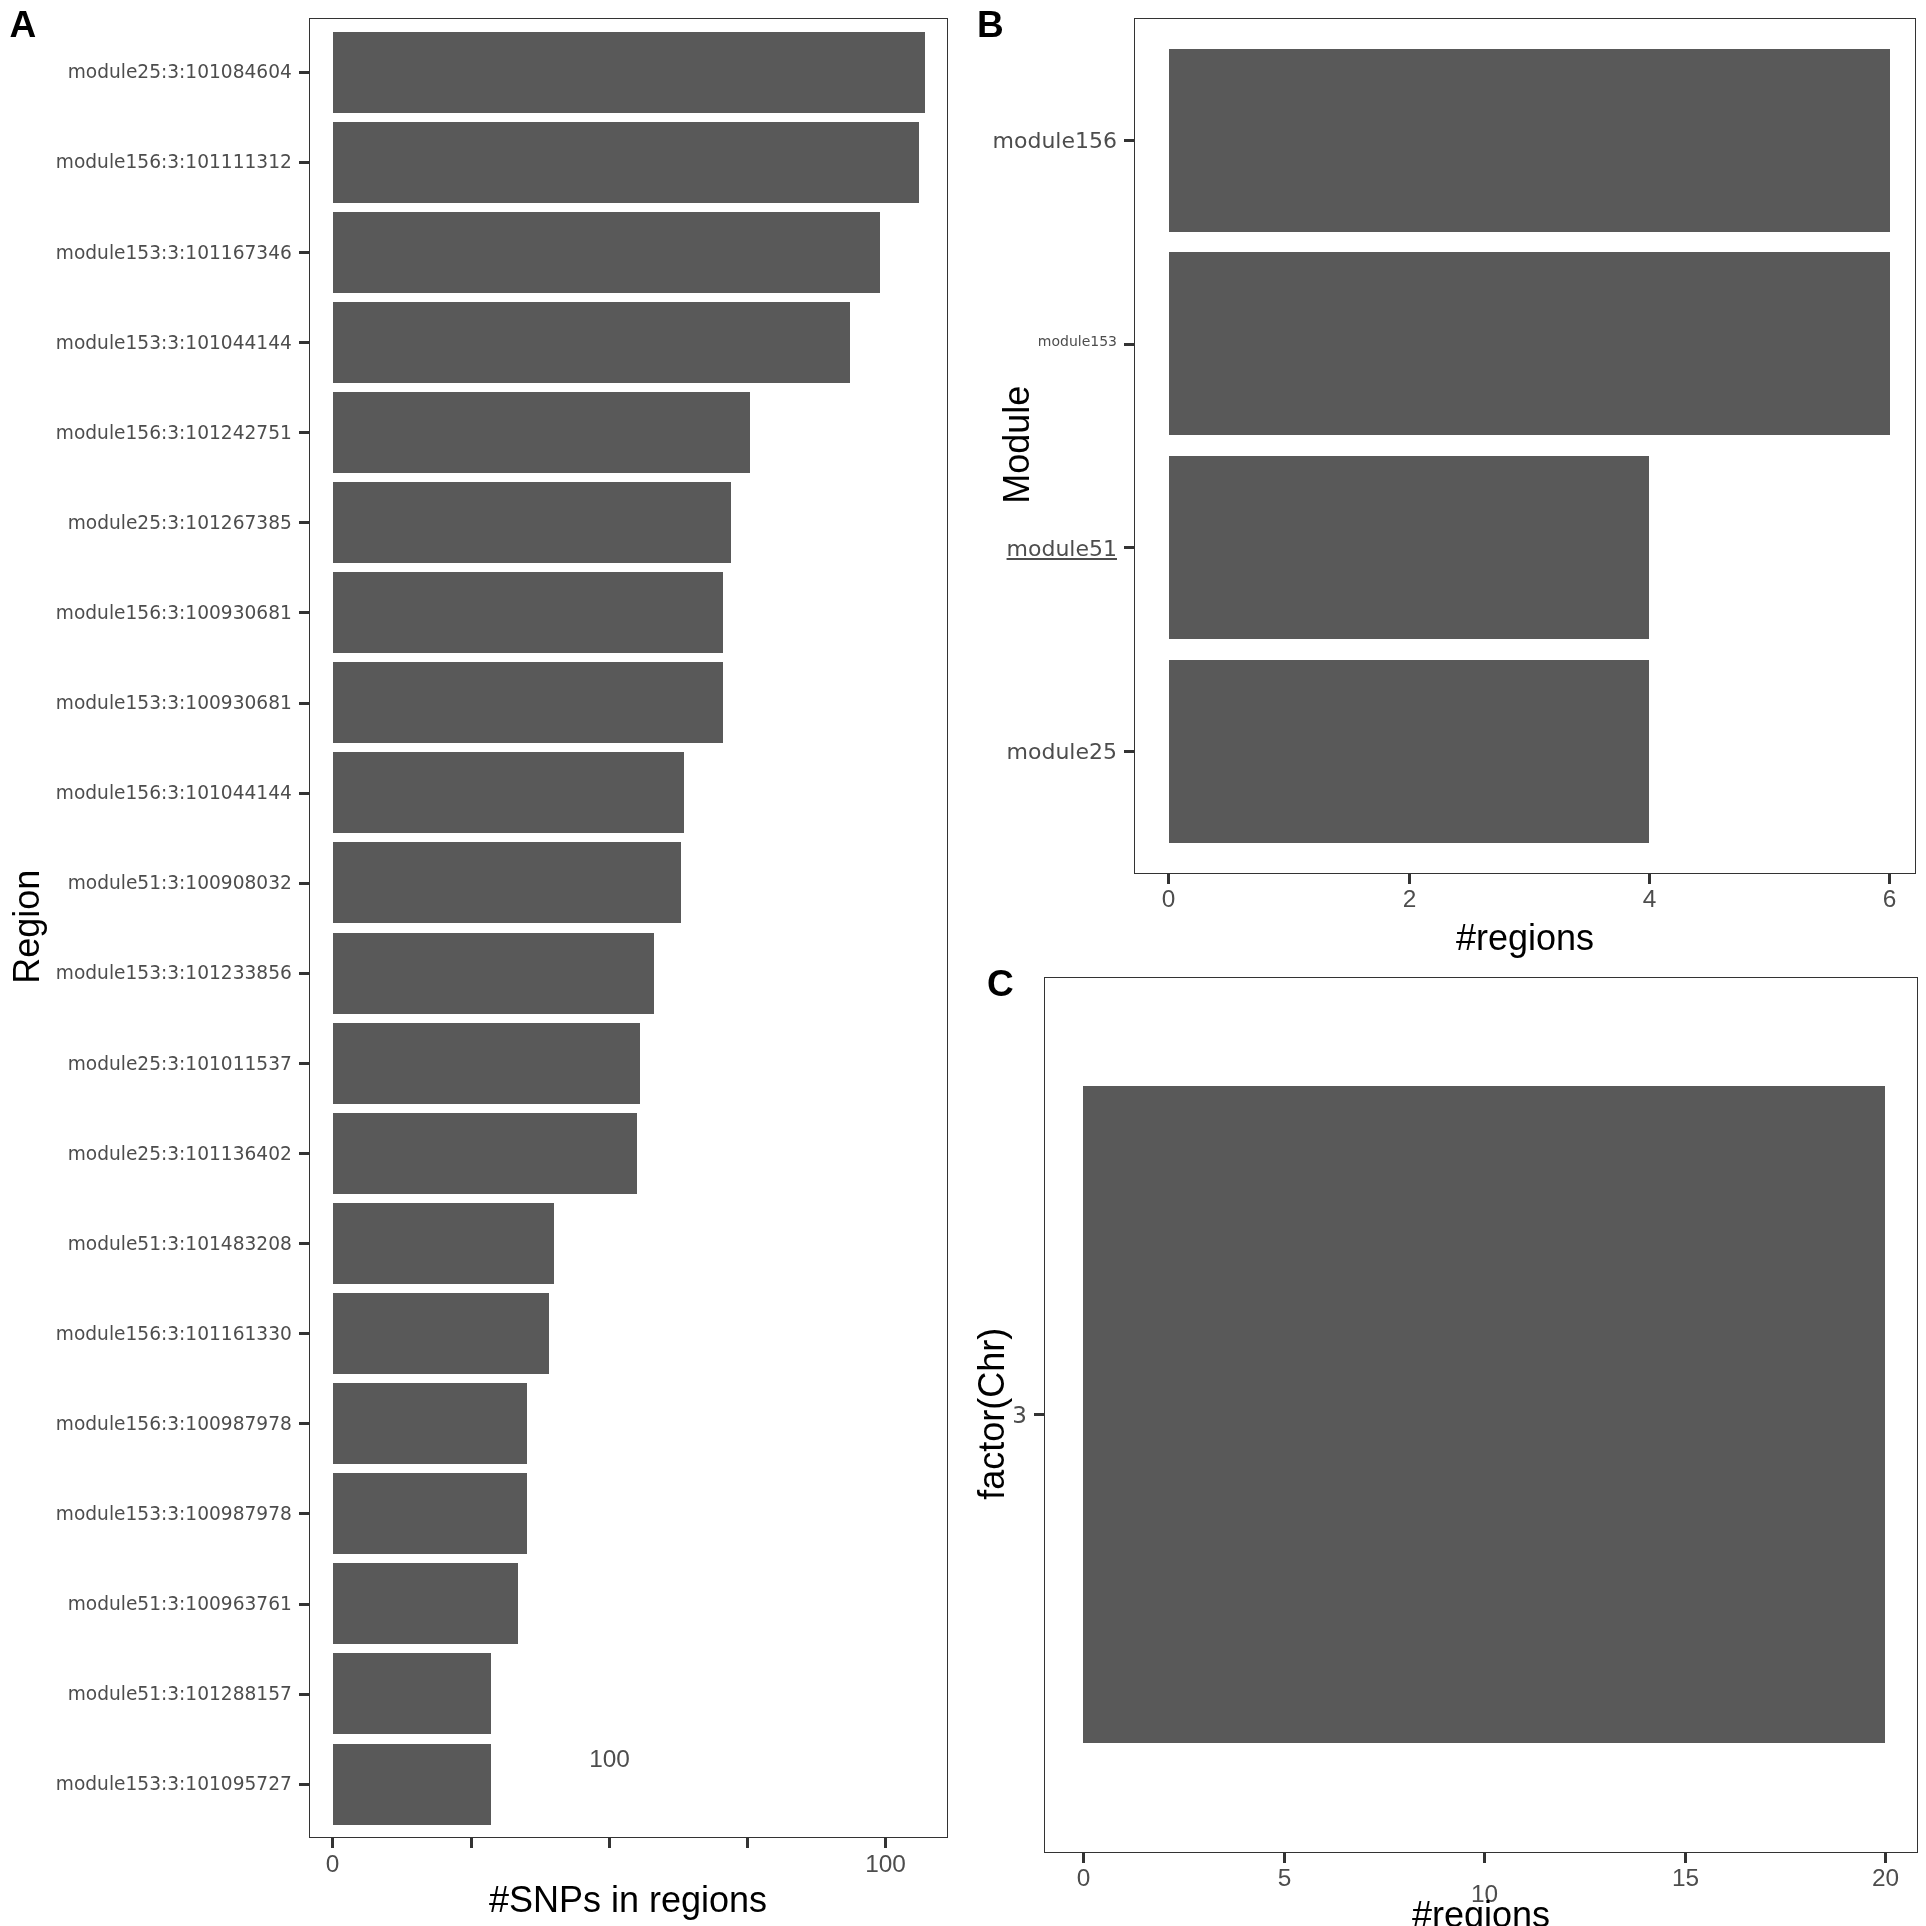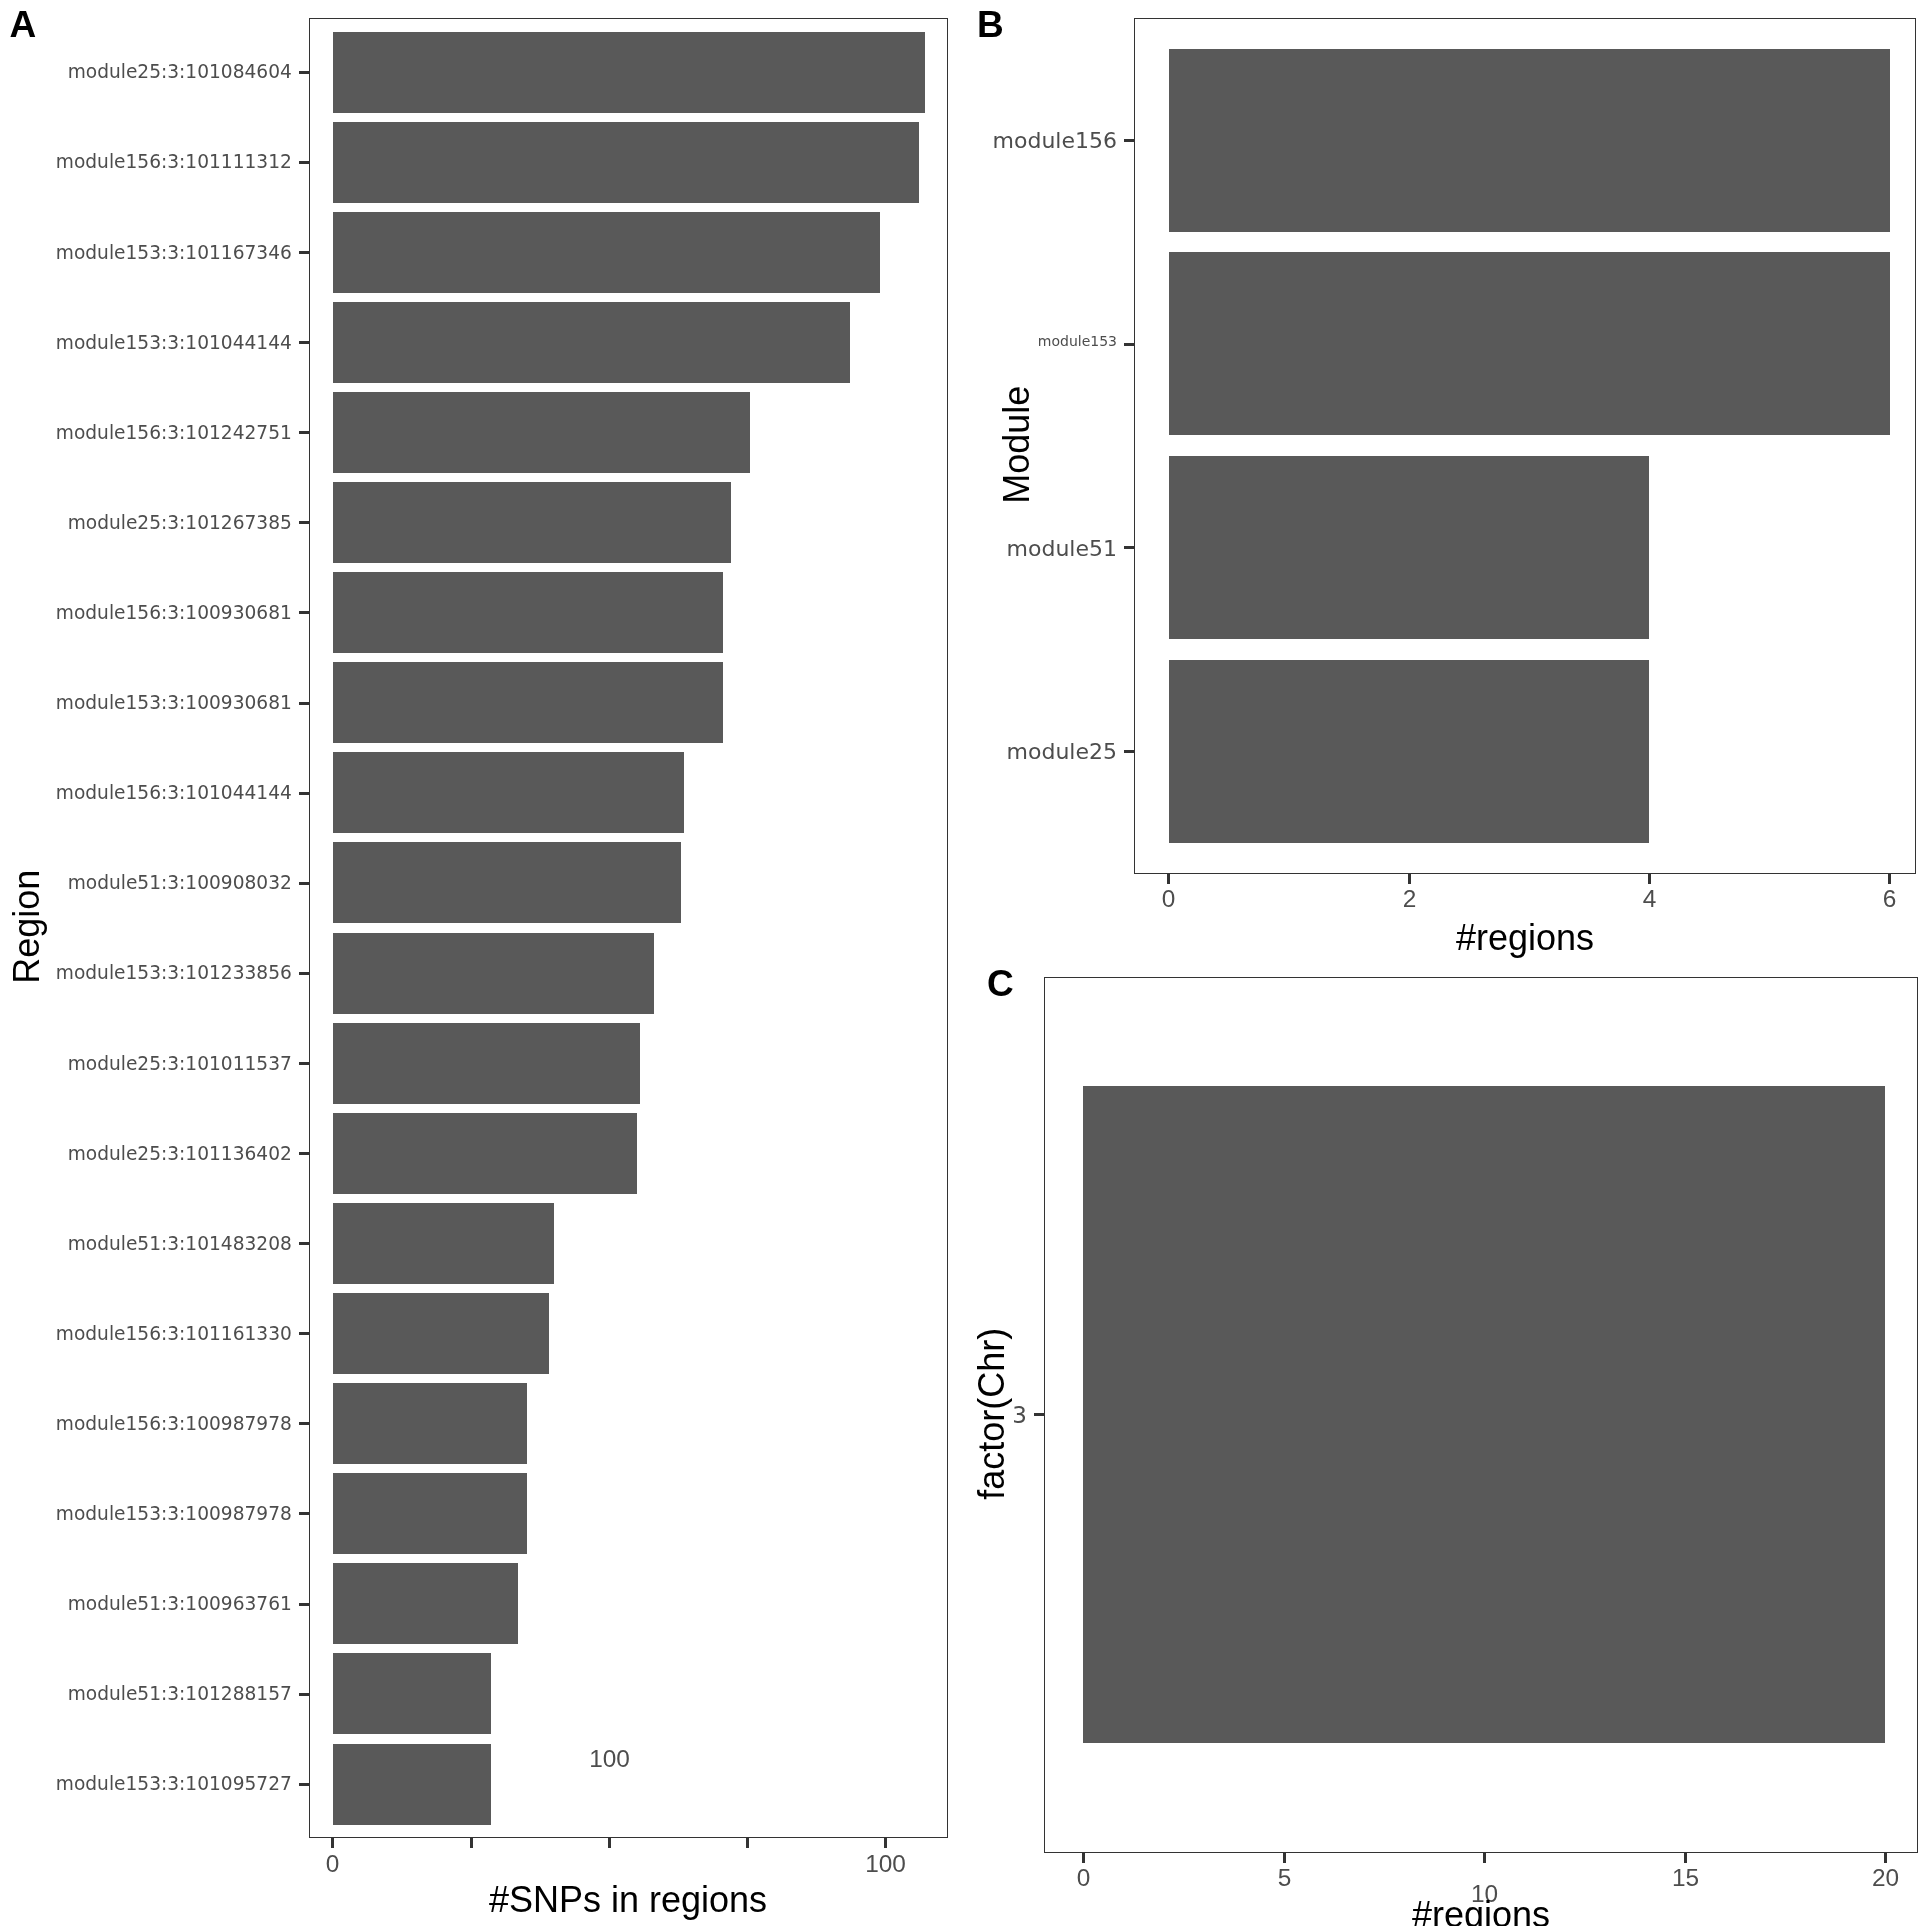--- a/index.html
+++ b/index.html
@@ -148,21 +148,21 @@
   <section id="panel-B">
       <div class="panel-label" style="left: 977px; top: 5.1px;">B</div>
       <div class="plot-box" style="left: 1134px; top: 18px; width: 782px; height: 856px;"></div>
       <div class="tick-mark" style="left: 1124px; top: 139px; width: 10.3px; height: 2.6px;"></div>
       <div class="cat-label" style="font-size: 22px; left: 822px; width: 295px; top: 130px;">module156</div>
       <div class="bar" style="background: rgb(89, 89, 89); left: 1169px; width: 721px; top: 49px; height: 183px;"></div>
       <div class="tick-mark" style="left: 1124px; top: 343px; width: 10.3px; height: 2.6px;"></div>
       <div class="cat-label" style="font-size: 14px; left: 822px; width: 295px; top: 334px;">module153</div>
       <div class="bar" style="background: rgb(89, 89, 89); left: 1169px; width: 721px; top: 252px; height: 183px;"></div>
       <div class="tick-mark" style="left: 1124px; top: 546px; width: 10.3px; height: 2.6px;"></div>
-      <div class="cat-label" style="font-size: 22px; left: 822px; width: 295px; top: 538px;">module51</div>
+      <div class="cat-label" style="font-size: 22px; left: 822px; width: 295px; top: 538px; text-decoration: underline;">module51</div>
       <div class="bar" style="background: rgb(89, 89, 89); left: 1169px; width: 480px; top: 456px; height: 183px;"></div>
       <div class="tick-mark" style="left: 1124px; top: 750px; width: 10.3px; height: 2.6px;"></div>
       <div class="cat-label" style="font-size: 22px; left: 822px; width: 295px; top: 741px;">module25</div>
       <div class="bar" style="background: rgb(89, 89, 89); left: 1169px; width: 480px; top: 660px; height: 183px;"></div>
       <div class="tick-mark" style="left: 1167px; top: 874px; width: 2.6px; height: 10.3px;"></div>
       <div class="num-label" style="left: 1117px; width: 103px; top: 887px;">0</div>
       <div class="tick-mark" style="left: 1408px; top: 874px; width: 2.6px; height: 10.3px;"></div>
       <div class="num-label" style="left: 1358px; width: 103px; top: 887px;">2</div>
       <div class="tick-mark" style="left: 1648px; top: 874px; width: 2.6px; height: 10.3px;"></div>
       <div class="num-label" style="left: 1598px; width: 103px; top: 887px;">4</div>

